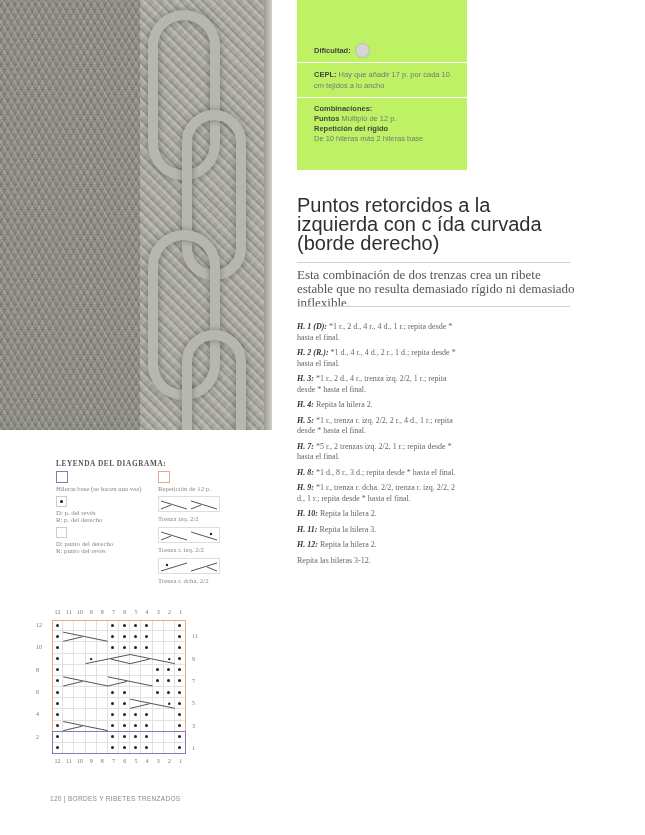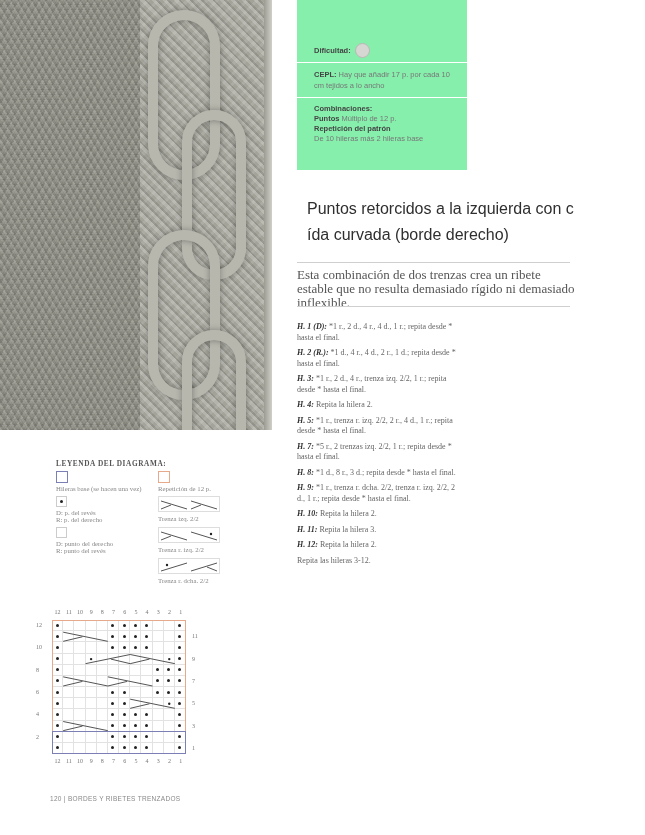--- a/index.html
+++ b/index.html
@@ -16,30 +16,30 @@
   .photo .cable-col { position:absolute; left:140px; top:0; width:125px; height:430px;
     background-color:#a3a39a;
     background-image:
       repeating-linear-gradient(45deg, rgba(255,255,255,0.18) 0 3px, rgba(0,0,0,0.1) 3px 5px, transparent 5px 8px),
       repeating-linear-gradient(-45deg, rgba(255,255,255,0.10) 0 3px, transparent 3px 7px);
   }
   .photo .cable-rope { position:absolute; width:52px; height:150px; border:10px solid #b7b7ae; border-radius:40px; box-shadow: inset 0 0 6px rgba(0,0,0,.35), 0 0 6px rgba(0,0,0,.3); }
   .photo .edge { position:absolute; right:0; top:0; width:8px; height:430px; background:linear-gradient(90deg, #9c9c93, #d0d0c9); }
 
   
-  .infobox { position:absolute; left:297px; top:0; width:170px; height:170px; background:#86efac; font-family:"Liberation Sans", sans-serif; font-size:7.5px; color:#777; }
+  .infobox { position:absolute; left:297px; top:0; width:170px; height:170px; background:#bef264; font-family:"Liberation Sans", sans-serif; font-size:7.5px; color:#777; }
   .infobox .sec { padding:0 6px 0 17px; border-bottom:1px solid #ffffff; }
   .infobox .sec b { color:#444; font-weight:bold; }
   .sec-dif { padding-top:38px !important; height:24px; display:flex; align-items:center; gap:4px; }
   .dif-icon { width:13px; height:13px; border-radius:50%; background:#d6d6d2; border:1px solid #b9b9b4; display:inline-block; }
   .sec-cepl { padding-top:6px !important; padding-bottom:6px !important; line-height:11px; }
   .sec-comb { padding-top:6px !important; padding-bottom:6px !important; line-height:10px; border-bottom:none !important; }
 
   
-  .title { position:absolute; left:307px; top:196px; width:280px; font-family:"Liberation Sans", sans-serif; font-size:16px; line-height:26px; color:#2f2f2f; }
+  .title { position:absolute; left:297px; top:196px; width:280px; font-family:"Liberation Sans", sans-serif; font-size:20px; line-height:19px; color:#2f2f2f; }
   .rule { position:absolute; left:297px; width:273px; height:1px; background:#cfcfcf; }
   .intro { position:absolute; left:297px; top:268px; width:280px; font-size:13px; line-height:14px; color:#555; }
 
   .instr { position:absolute; left:297px; top:322px; width:160px; font-size:8px; line-height:10.5px; color:#666; }
   .instr p { margin:0 0 5px 0; }
   .instr b { color:#333;font-style:italic; }
 
   
   .legend { position:absolute; left:48px; top:459px; width:200px; font-family:Liberation Serif, serif; font-size:6.8px; color:#888;margin-left:8px; }
   .legend .head { font-weight:bold; color:#555; font-size:7.3px; letter-spacing:0.6px; margin-bottom:3px; }
@@ -83,21 +83,21 @@
     <b>Dificultad:</b>
     <span class="dif-icon"></span>
   </div>
   <div class="sec sec-cepl">
     <b>CEPL:</b>
     <span>Hay que añadir 17 p. por cada 10 cm tejidos a lo ancho</span>
   </div>
   <div class="sec sec-comb">
     <div><b>Combinaciones:</b></div>
     <div><b>Puntos</b> <span>Múltiplo de 12 p.</span></div>
-    <div><b>Repetición del patrón</b></div>
+    <div><b>Repetición del rígido</b></div>
     <div>De 10 hileras más 2 hileras base</div>
   </div>
 </div>
 
 <div class="title">Puntos retorcidos a la izquierda con c  ída curvada (borde derecho)</div>
 <div class="rule" style="top:262px;"></div>
 <div class="intro">Esta combinación de dos trenzas crea un ribete estable que no resulta demasiado rígido ni demasiado inflexible.</div>
 <div class="rule" style="top:306px;"></div>
 
 <div class="instr" id="instr">

